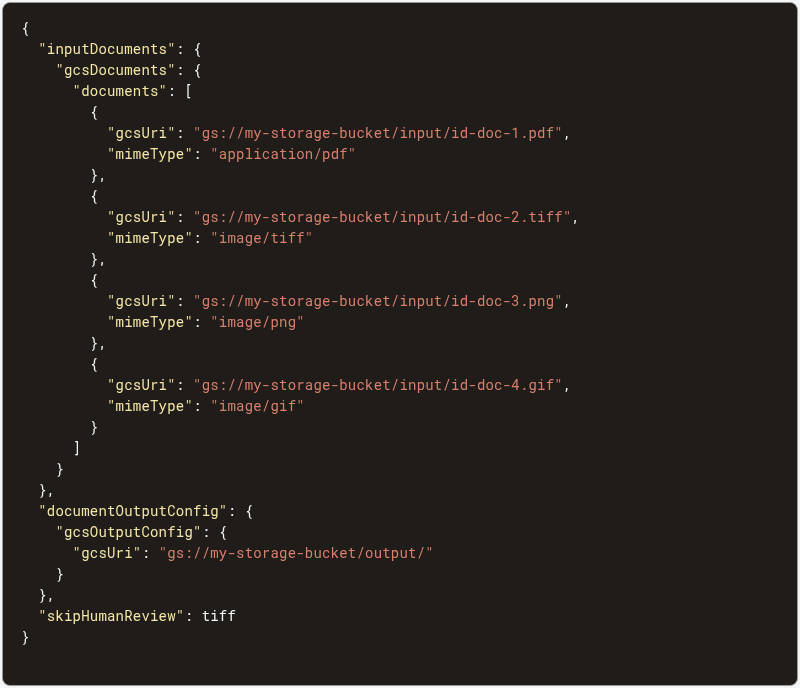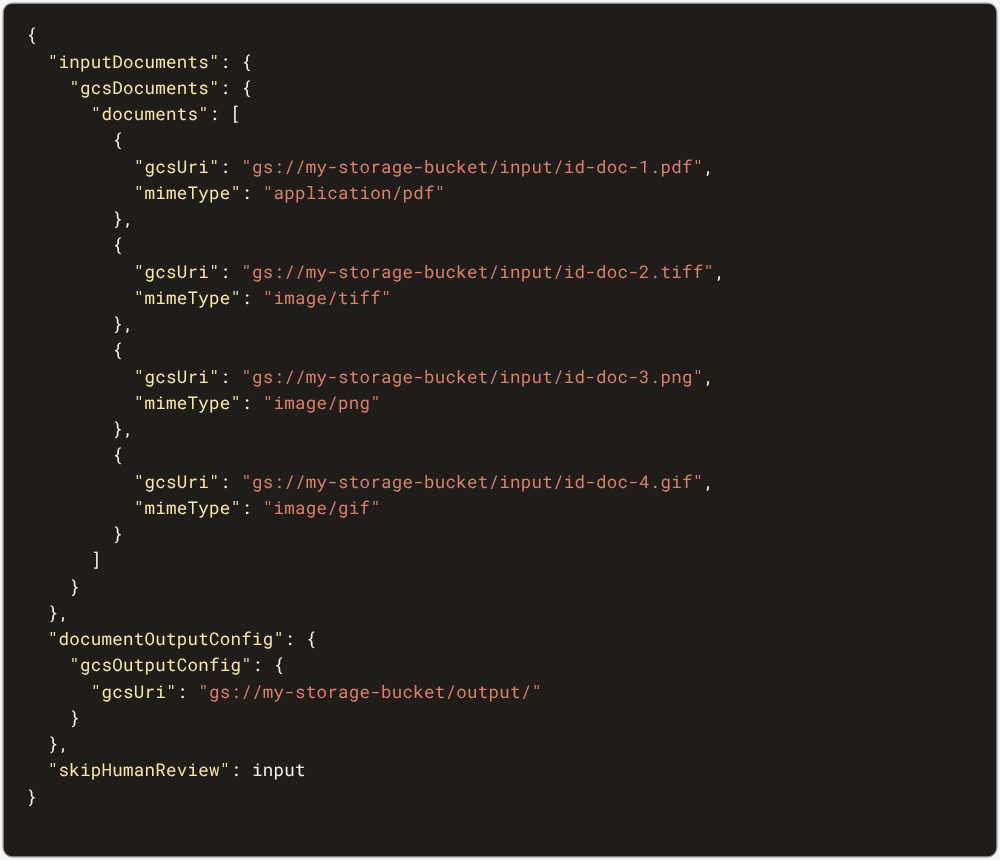--- a/index.html
+++ b/index.html
@@ -56,14 +56,14 @@
           <span class="k">"mimeType"</span><span class="p">: </span><span class="s">"image/gif"</span>
         <span class="p">}</span>
       <span class="p">]</span>
     <span class="p">}</span>
   <span class="p">},</span>
   <span class="k">"documentOutputConfig"</span><span class="p">: </span><span class="p">{</span>
     <span class="k">"gcsOutputConfig"</span><span class="p">: </span><span class="p">{</span>
       <span class="k">"gcsUri"</span><span class="p">: </span><span class="s">"gs://my-storage-bucket/output/"</span>
     <span class="p">}</span>
   <span class="p">},</span>
-  <span class="k">"skipHumanReview"</span><span class="p">: </span><span class="b">input</span>
+  <span class="k">"skipHumanReview"</span><span class="p">: </span><span class="b">tiff</span>
 <span class="p">}</span></pre>
 
 </body></html>

